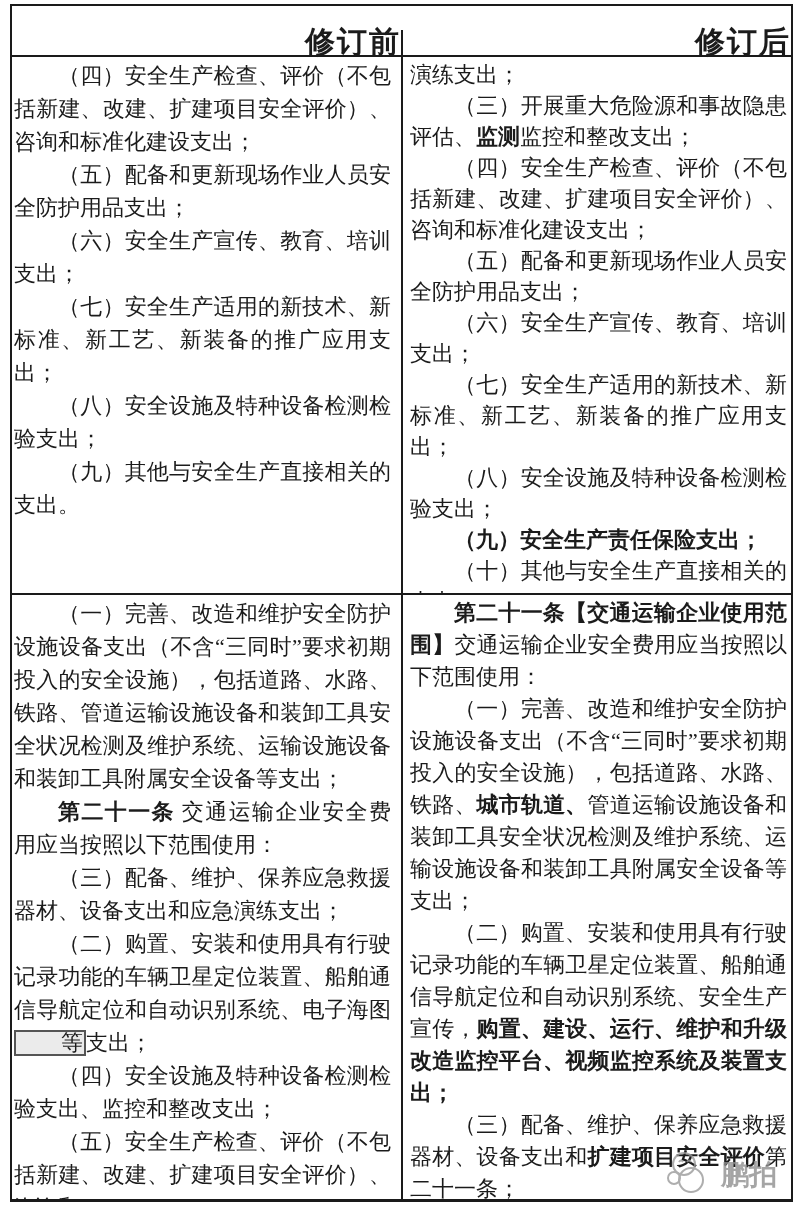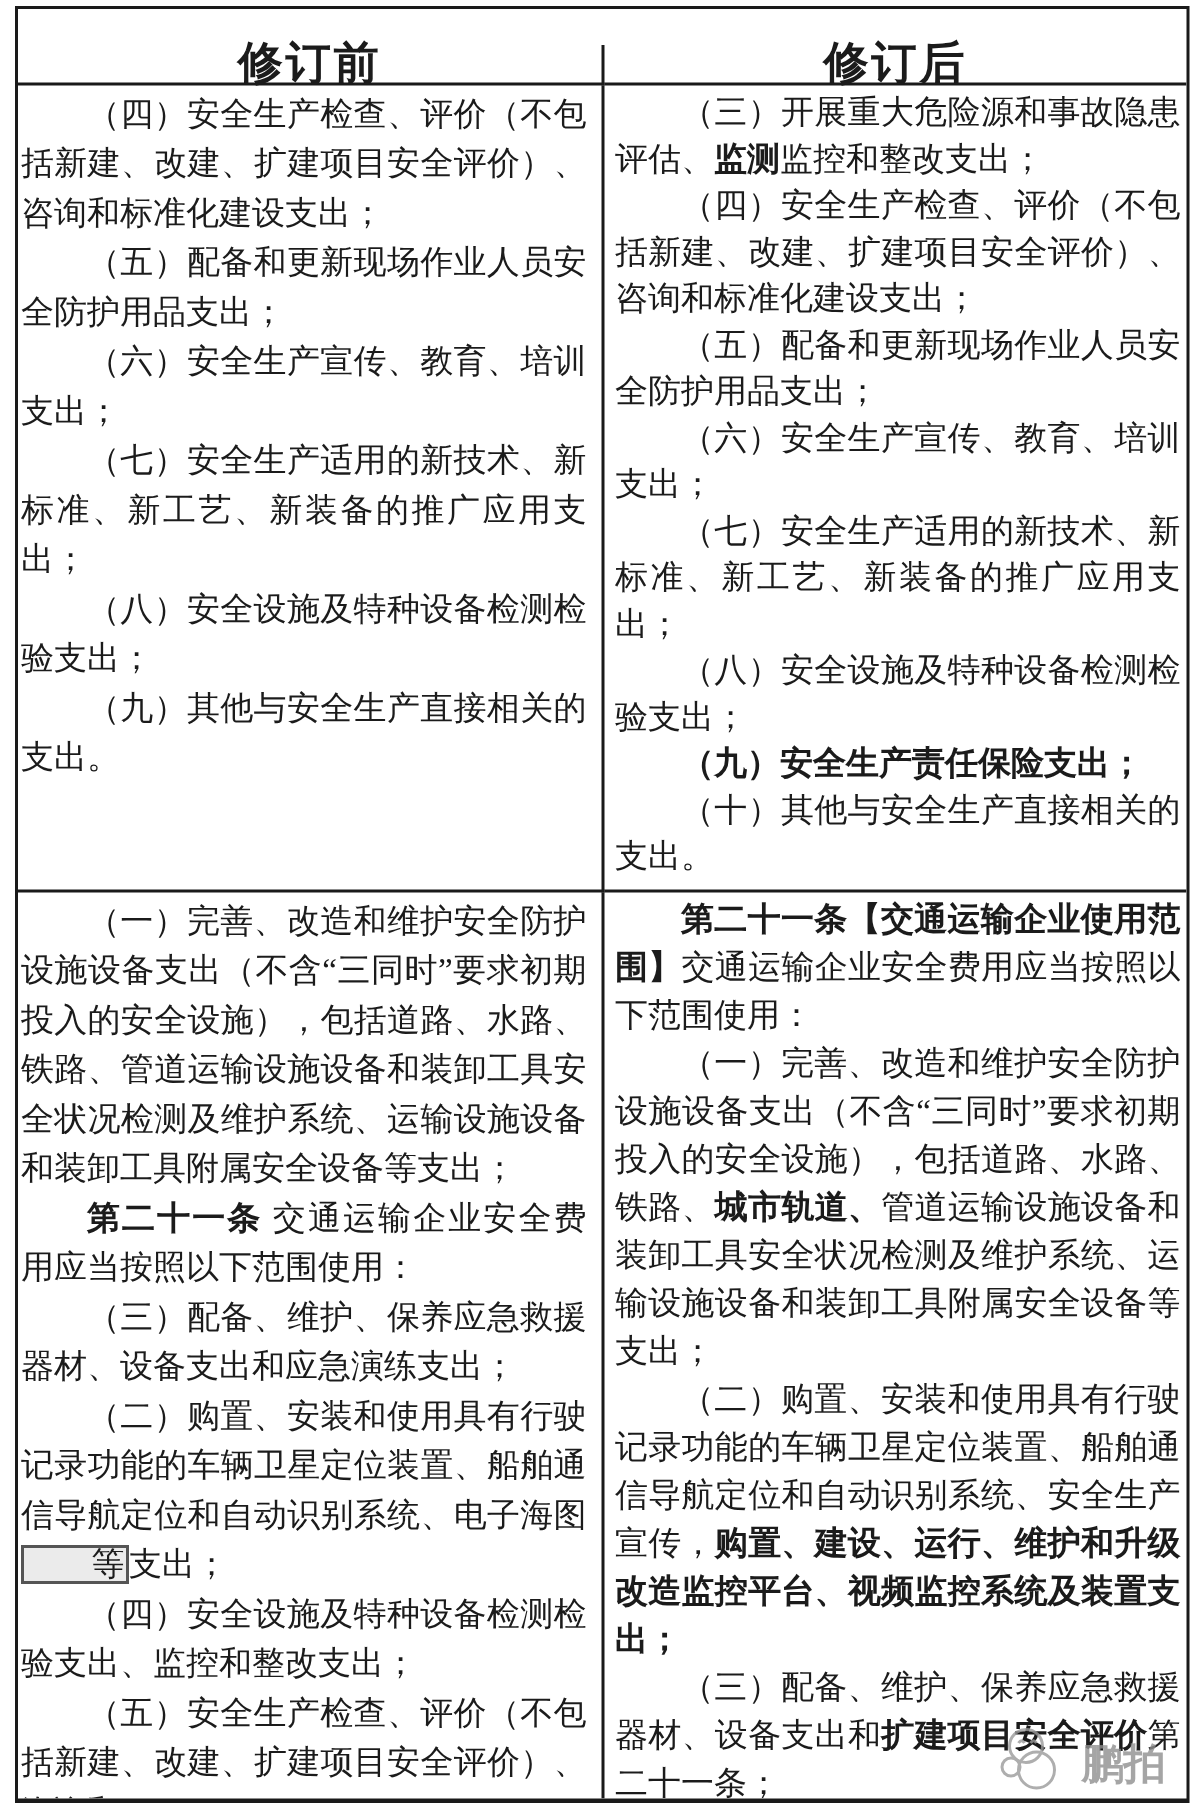--- a/index.html
+++ b/index.html
@@ -18,21 +18,21 @@
     border-bottom-width:3px;
     box-sizing:border-box;
     display:grid;
     grid-template-columns:391px 1fr;
     grid-template-rows:51px 538px auto;
     overflow:hidden;
     background:#ffffff;
   }
   .hcell{
     border-bottom:2px solid #1a1a1a;
-    display:flex;align-items:center;justify-content:center;
+    display:flex;align-items:center;justify-content:flex-end;
     font-family:"Liberation Sans","DejaVu Sans",sans-serif;
     font-weight:700;font-size:30px;letter-spacing:2px;
     box-sizing:border-box;
     margin-top:24px;
   }
   .col-divider{border-right:2px solid #1a1a1a;}
   .bcell{
     box-sizing:border-box;
     font-size:22px;
     overflow:hidden;
@@ -86,20 +86,21 @@
 
     <div class="bcell r1 col-divider cell-left">
         <p class="para indent"><span>（四）安全生产检查、评价（不包括新建、改建、扩建项目安全评价）、咨询和标准化建设支出；</span></p>
         <p class="para indent"><span>（五）配备和更新现场作业人员安全防护用品支出；</span></p>
         <p class="para indent"><span>（六）安全生产宣传、教育、培训支出；</span></p>
         <p class="para indent"><span>（七）安全生产适用的新技术、新标准、新工艺、新装备的推广应用支出；</span></p>
         <p class="para indent"><span>（八）安全设施及特种设备检测检验支出；</span></p>
         <p class="para indent"><span>（九）其他与安全生产直接相关的支出。</span></p>
       </div>
     <div class="bcell r1 cell-right r1">
+        <p class="para"><span>演练支出；</span></p>
         <p class="para indent"><span>（三）开展重大危险源和事故隐患评估、</span><span class="seg-b">监测</span><span>监控和整改支出；</span></p>
         <p class="para indent"><span>（四）安全生产检查、评价（不包括新建、改建、扩建项目安全评价）、咨询和标准化建设支出；</span></p>
         <p class="para indent"><span>（五）配备和更新现场作业人员安全防护用品支出；</span></p>
         <p class="para indent"><span>（六）安全生产宣传、教育、培训支出；</span></p>
         <p class="para indent"><span>（七）安全生产适用的新技术、新标准、新工艺、新装备的推广应用支出；</span></p>
         <p class="para indent"><span>（八）安全设施及特种设备检测检验支出；</span></p>
         <p class="para indent"><span class="seg-b">（九）安全生产责任保险支出；</span></p>
         <p class="para indent"><span>（十）其他与安全生产直接相关的支出。</span></p>
       </div>
 

